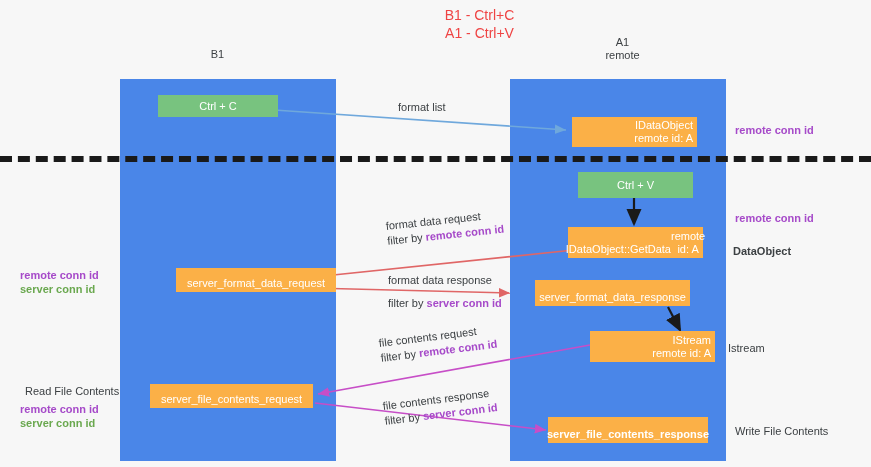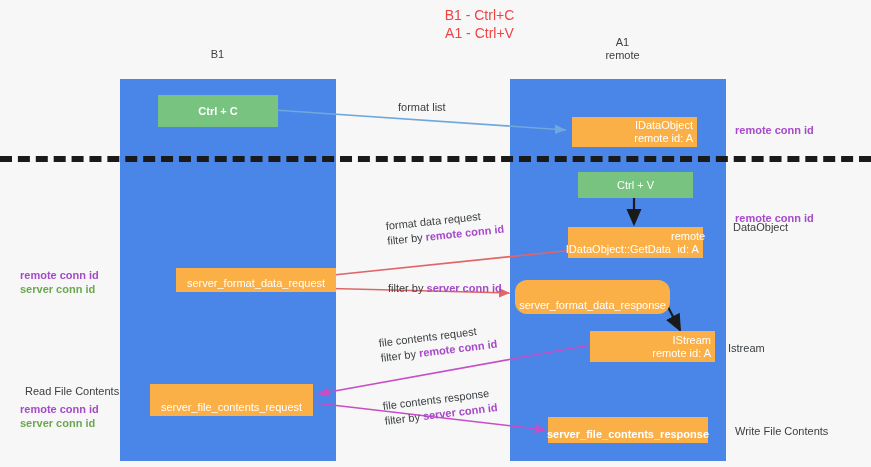--- a/index.html
+++ b/index.html
@@ -105,21 +105,21 @@
 
     <path d="M668,307 L680,330" stroke="#1a1a1a" stroke-width="2.2" fill="none" marker-end="url(#ar-blk)"></path>
 
     <path d="M590,345 L318,394" stroke="#c74ec7" stroke-width="1.6" fill="none" marker-end="url(#ar-mag)"></path>
 
     <path d="M315,403 L546,430" stroke="#c74ec7" stroke-width="1.6" fill="none" marker-end="url(#ar-mag)"></path>
   </svg>
 
   <div class="abs sep"></div>
 
-  <div class="abs box box-green" style="left:158px;top:95px;width:120px;height:32px;font-weight:bold;">
+  <div class="abs box box-green" style="left:158px;top:95px;width:120px;height:22px;">
     <span>Ctrl + C</span>
   </div>
 
   <div class="abs box box-orange" style="left:572px;top:117px;width:125px;height:30px;flex-direction:column;">
     <span>IDataObject</span>
     <span>remote id: A</span>
   </div>
 
   <div class="abs box box-green" style="left:578px;top:172px;width:115px;height:26px;">
     <span>Ctrl + V</span>
@@ -127,63 +127,64 @@
 
   <div class="abs box box-orange" style="left:568px;top:227px;width:135px;height:31px;flex-direction:row;">
     <span>IDataObject::GetData</span>
     <span>remote id: A</span>
   </div>
 
   <div class="abs box box-orange" style="left:152px;top:268px;width:160px;height:24px;margin-left:24px;">
     <span>server_format_data_request</span>
   </div>
 
-  <div class="abs box box-orange" style="left:515px;top:280px;width:155px;height:34px;border-radius:12px;">
+  <div class="abs box box-orange" style="left:535px;top:280px;width:155px;height:26px;">
     <span>server_format_data_response</span>
   </div>
 
   <div class="abs box box-orange" style="left:590px;top:331px;width:125px;height:31px;flex-direction:column;">
     <span>IStream</span>
     <span>remote id: A</span>
   </div>
 
-  <div class="abs box box-orange" style="left:150px;top:384px;width:163px;height:32px;">
+  <div class="abs box box-orange" style="left:150px;top:384px;width:163px;height:24px;">
     <span>server_file_contents_request</span>
   </div>
 
   <div class="abs box box-orange" style="left:548px;top:417px;width:160px;height:26px;font-weight:bold;">
     <span>server_file_contents_response</span>
   </div>
 
   <div class="abs cap" style="left:398px;top:100px;">
     <span>format list</span>
   </div>
 
   <div class="abs cap" style="left:385px;top:219px;transform:rotate(-6deg);transform-origin:0 0;">
     <div>format data request</div>
     <div><span>filter by </span><b class="c-remote">remote conn id</b></div>
   </div>
 
   <div class="abs cap" style="left:388px;top:273px;">
+    <div>format data response</div>
     <div style="margin-top:8px;"><span>filter by </span><b class="c-server-p">server conn id</b></div>
   </div>
 
   <div class="abs cap" style="left:378px;top:336px;transform:rotate(-7deg);transform-origin:0 0;">
     <div>file contents request</div>
     <div><span>filter by </span><b class="c-remote">remote conn id</b></div>
   </div>
 
   <div class="abs cap" style="left:382px;top:399px;transform:rotate(-7deg);transform-origin:0 0;">
     <div>file contents response</div>
     <div><span>filter by </span><b class="c-server-p">server conn id</b></div>
   </div>
 
   <div class="abs side c-remote" style="left:735px;top:123px;">remote conn id</div>
   <div class="abs side c-remote" style="left:735px;top:211px;">remote conn id</div>
-  <div class="abs side" style="left:733px;top:220px;">DataObject</div>
+  <div class="abs side" style="left:733px;top:244px;font-weight:bold;">DataObject</div>
   <div class="abs side" style="left:728px;top:341px;">Istream</div>
   <div class="abs side" style="left:735px;top:424px;">Write File Contents</div>
 
   <div class="abs side" style="left:20px;top:268px;width:100px;text-align:left;">
     <div class="c-remote">remote conn id</div>
     <div class="c-server">server conn id</div>
   </div>
 
   <div class="abs side" style="left:25px;top:384px;">Read File Contents</div>
   <div class="abs side" style="left:20px;top:402px;width:105px;">

